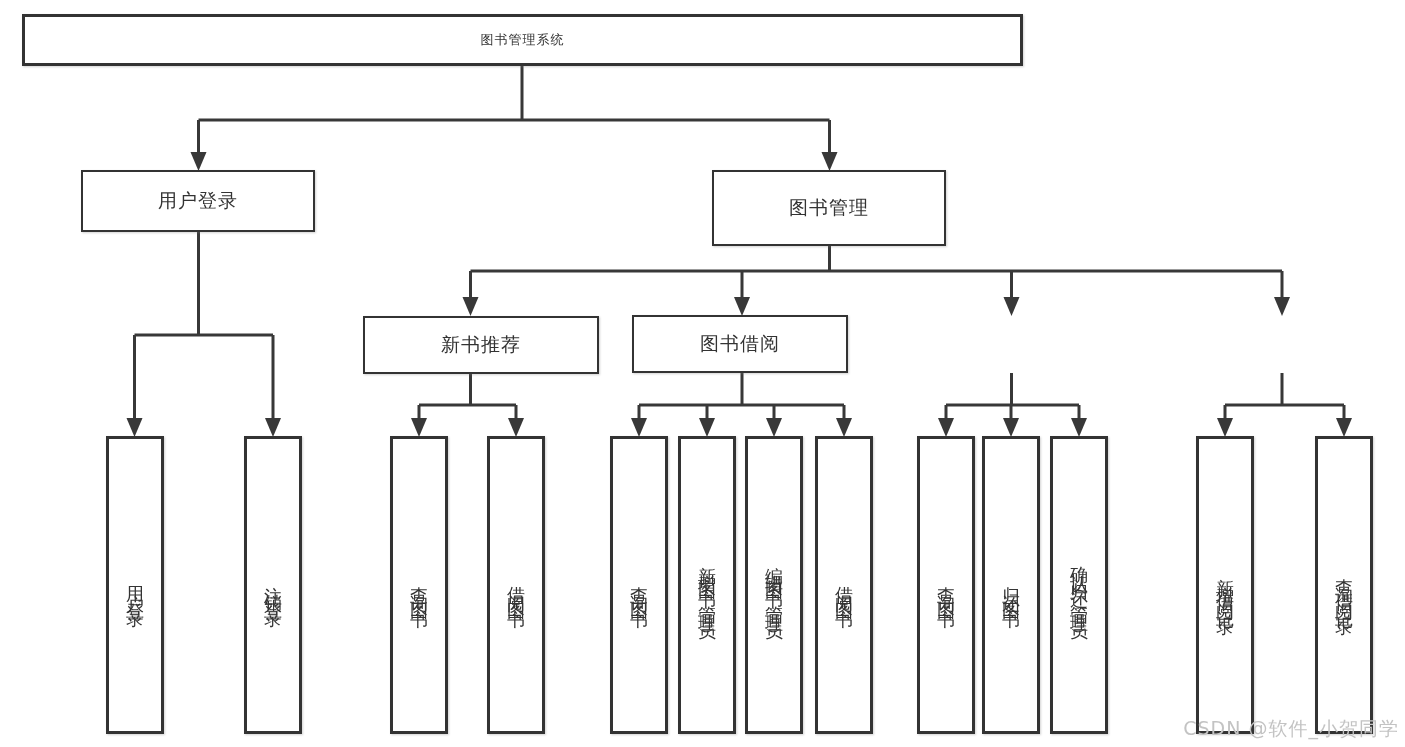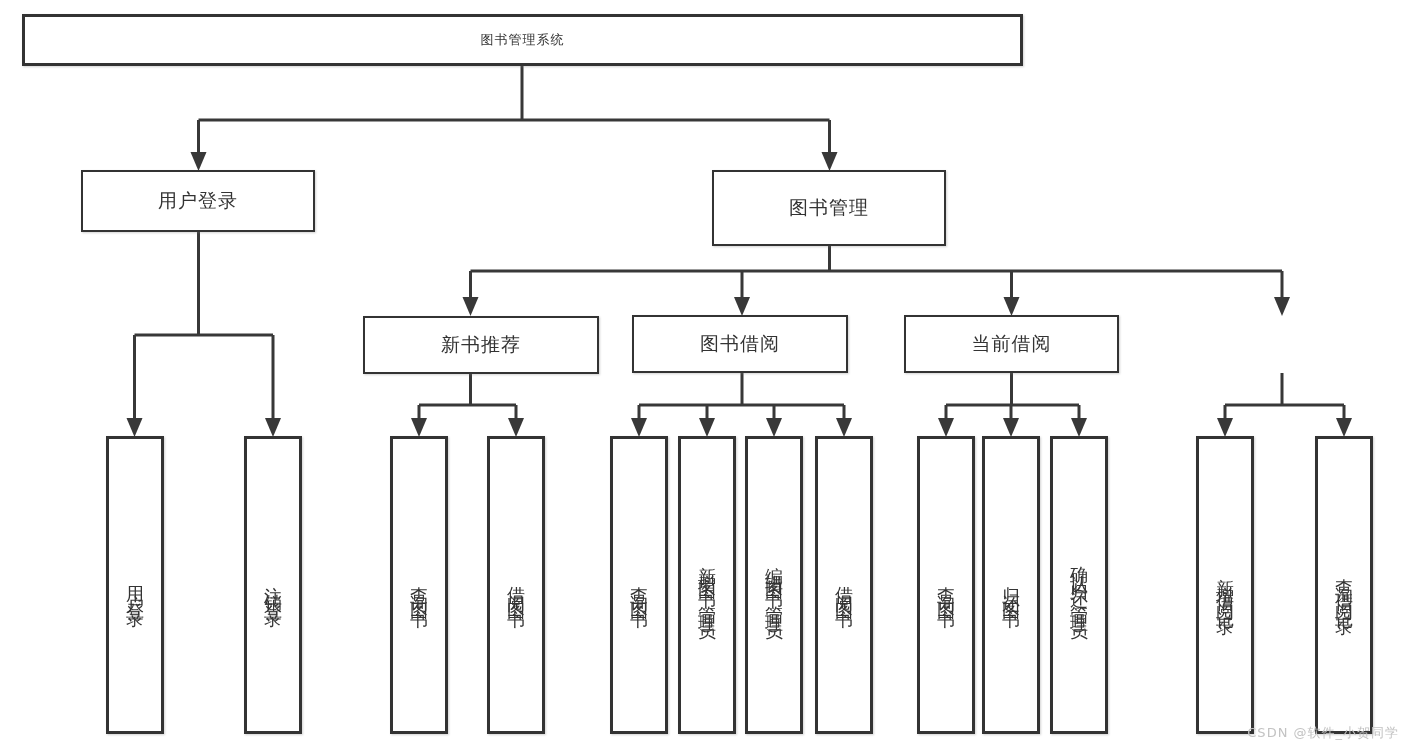--- a/index.html
+++ b/index.html
@@ -30,21 +30,21 @@
     writing-mode:vertical-rl;
     text-orientation:mixed;
     font-size:18px;
     letter-spacing:8px;
     border-width:3px;
     padding-top:6px;
   }
   #watermark{
     position:absolute;
     right:6px;bottom:5px;
-    font-size:13px;
+    font-size:19px;
     color:#c3c3c3;
     letter-spacing:1px;
     z-index:3;
     white-space:nowrap;
   }
 </style>
 </head>
 <body>
 
 <div id="canvas">
@@ -81,21 +81,20 @@
     </g>
   </svg>
 
   <div class="node root" style="left:22px;top:14px;width:1001px;height:52px">图书管理系统</div>
 
   <div class="node" style="left:81px;top:170px;width:234px;height:62px">用户登录</div>
   <div class="node" style="left:712px;top:170px;width:234px;height:76px">图书管理</div>
 
   <div class="node" style="left:363px;top:316px;width:236px;height:58px">新书推荐</div>
   <div class="node" style="left:632px;top:315px;width:216px;height:58px">图书借阅</div>
-  <div class="node" style="left:904px;top:315px;width:215px;height:58px">当前借阅</div>
 
   <div class="node leaf" style="left:106px;top:436px;width:58px;height:298px">用户登录</div>
   <div class="node leaf" style="left:244px;top:436px;width:58px;height:298px">注销登录</div>
 
   <div class="node leaf" style="left:390px;top:436px;width:58px;height:298px">查询图书</div>
   <div class="node leaf" style="left:487px;top:436px;width:58px;height:298px">借阅图书</div>
 
   <div class="node leaf" style="left:610px;top:436px;width:58px;height:298px">查询图书</div>
   <div class="node leaf" style="left:678px;top:436px;width:58px;height:298px">新增图书（管理员）</div>
   <div class="node leaf" style="left:745px;top:436px;width:58px;height:298px">编辑图书（管理员）</div>

